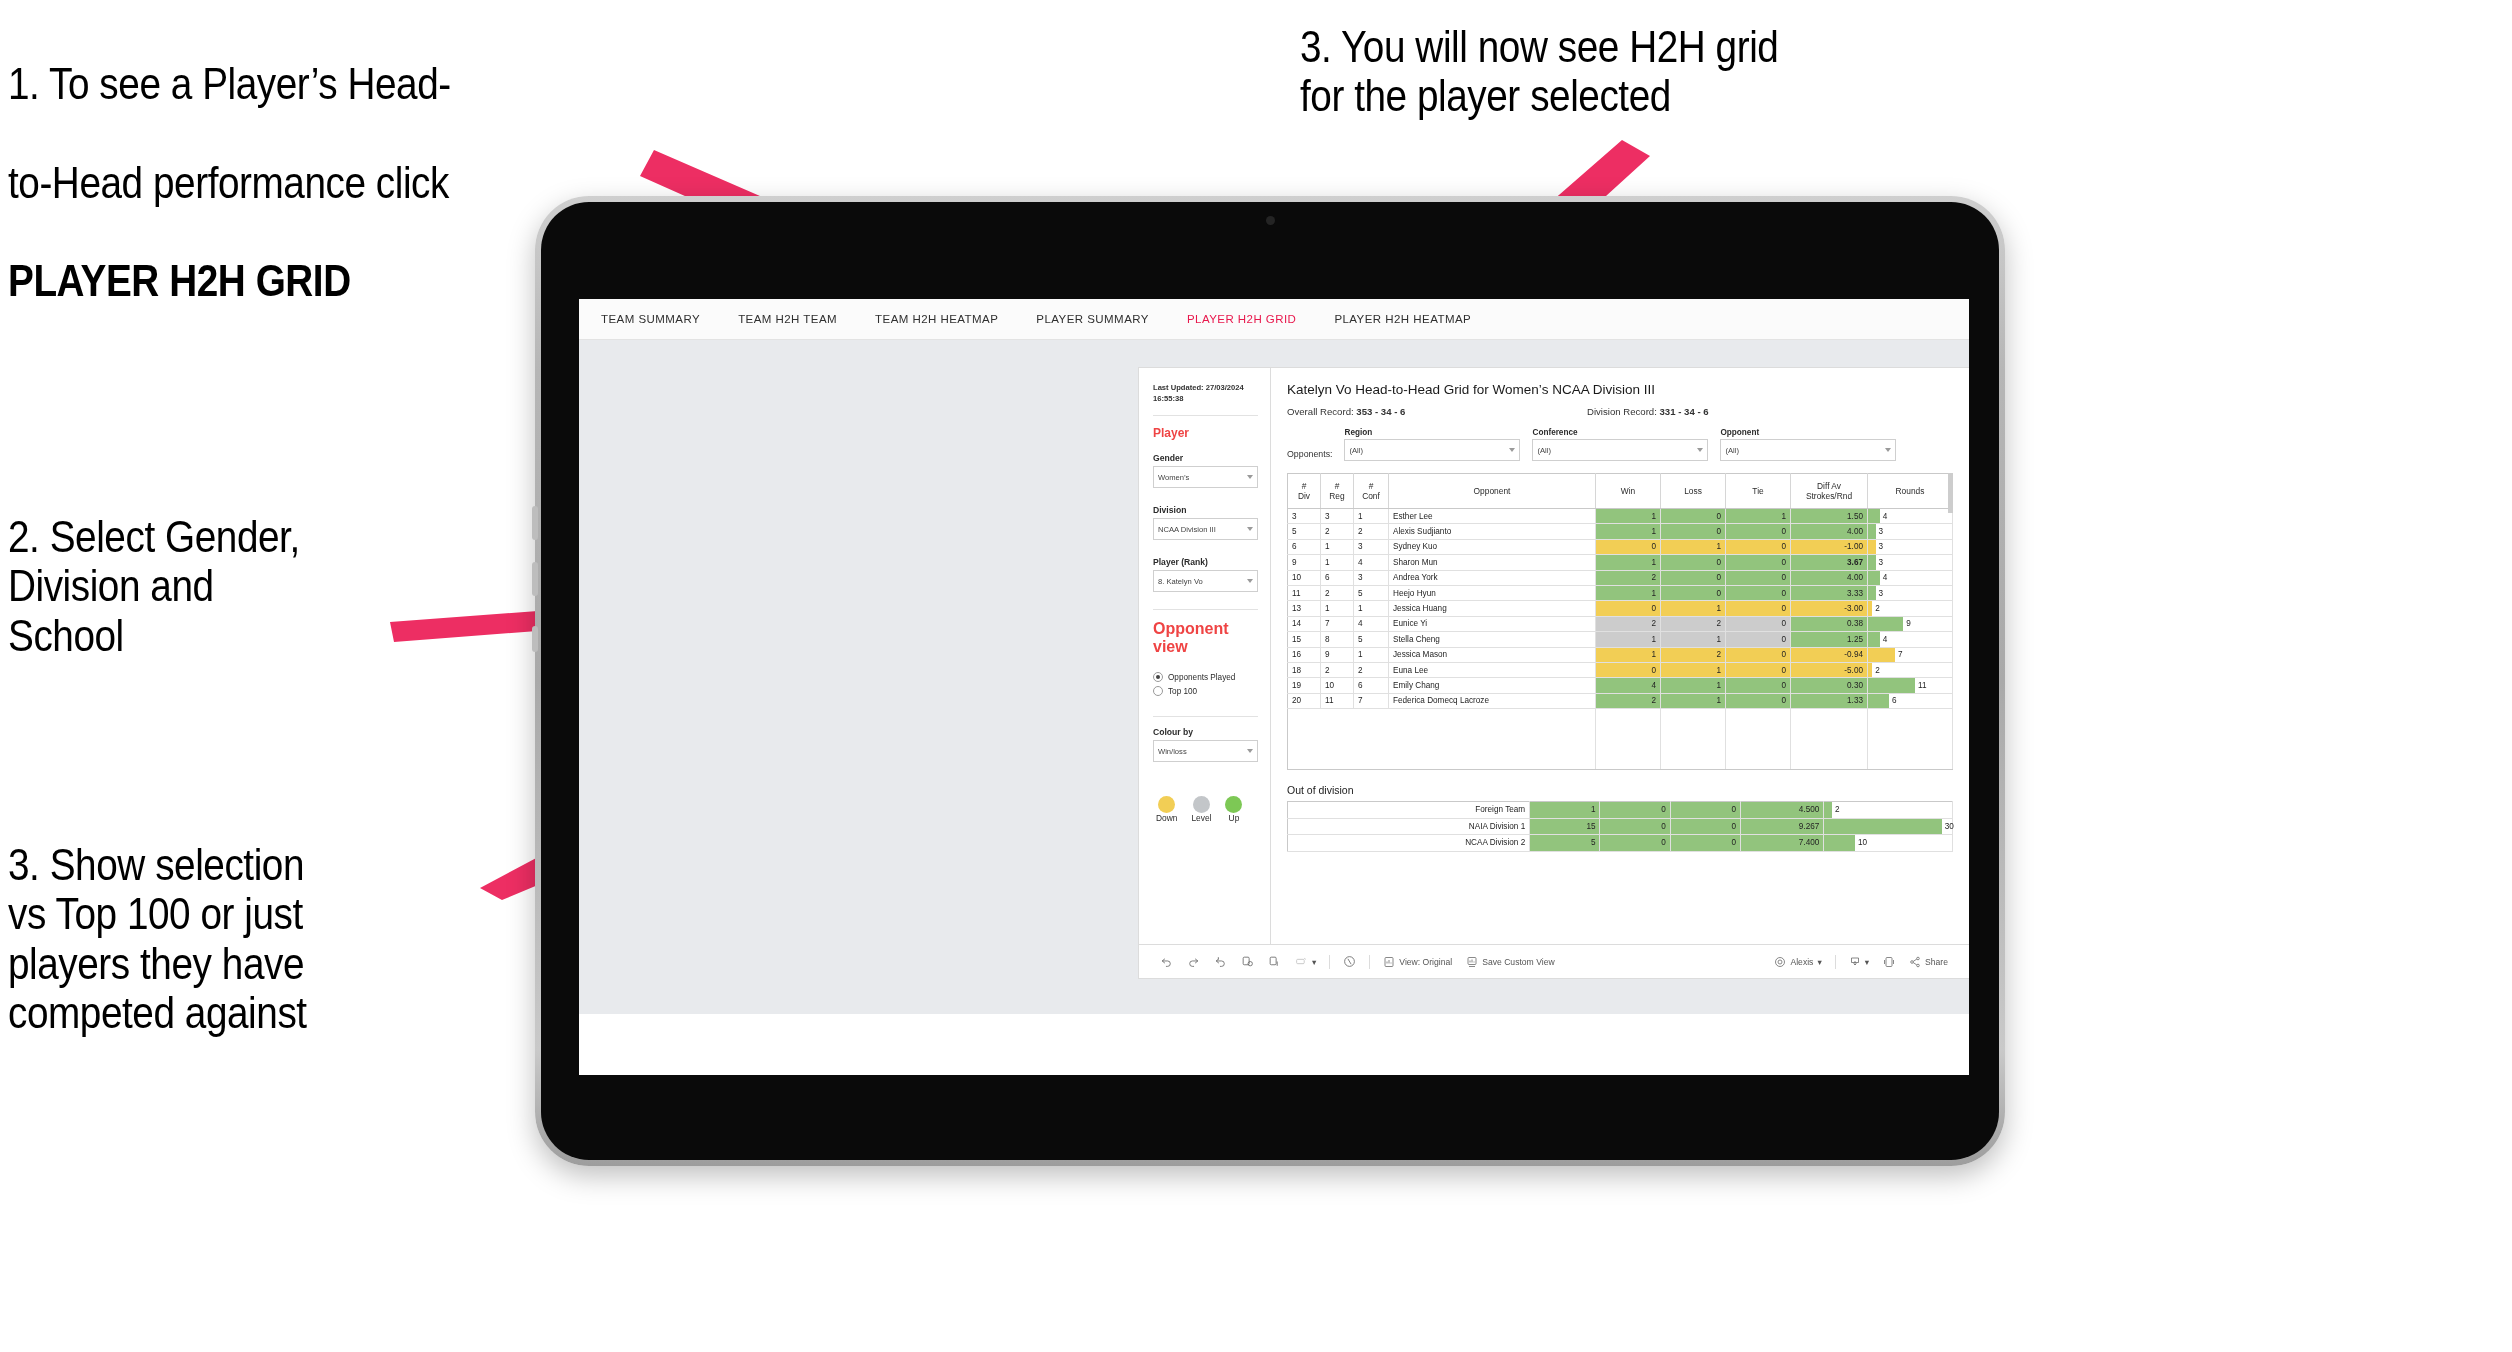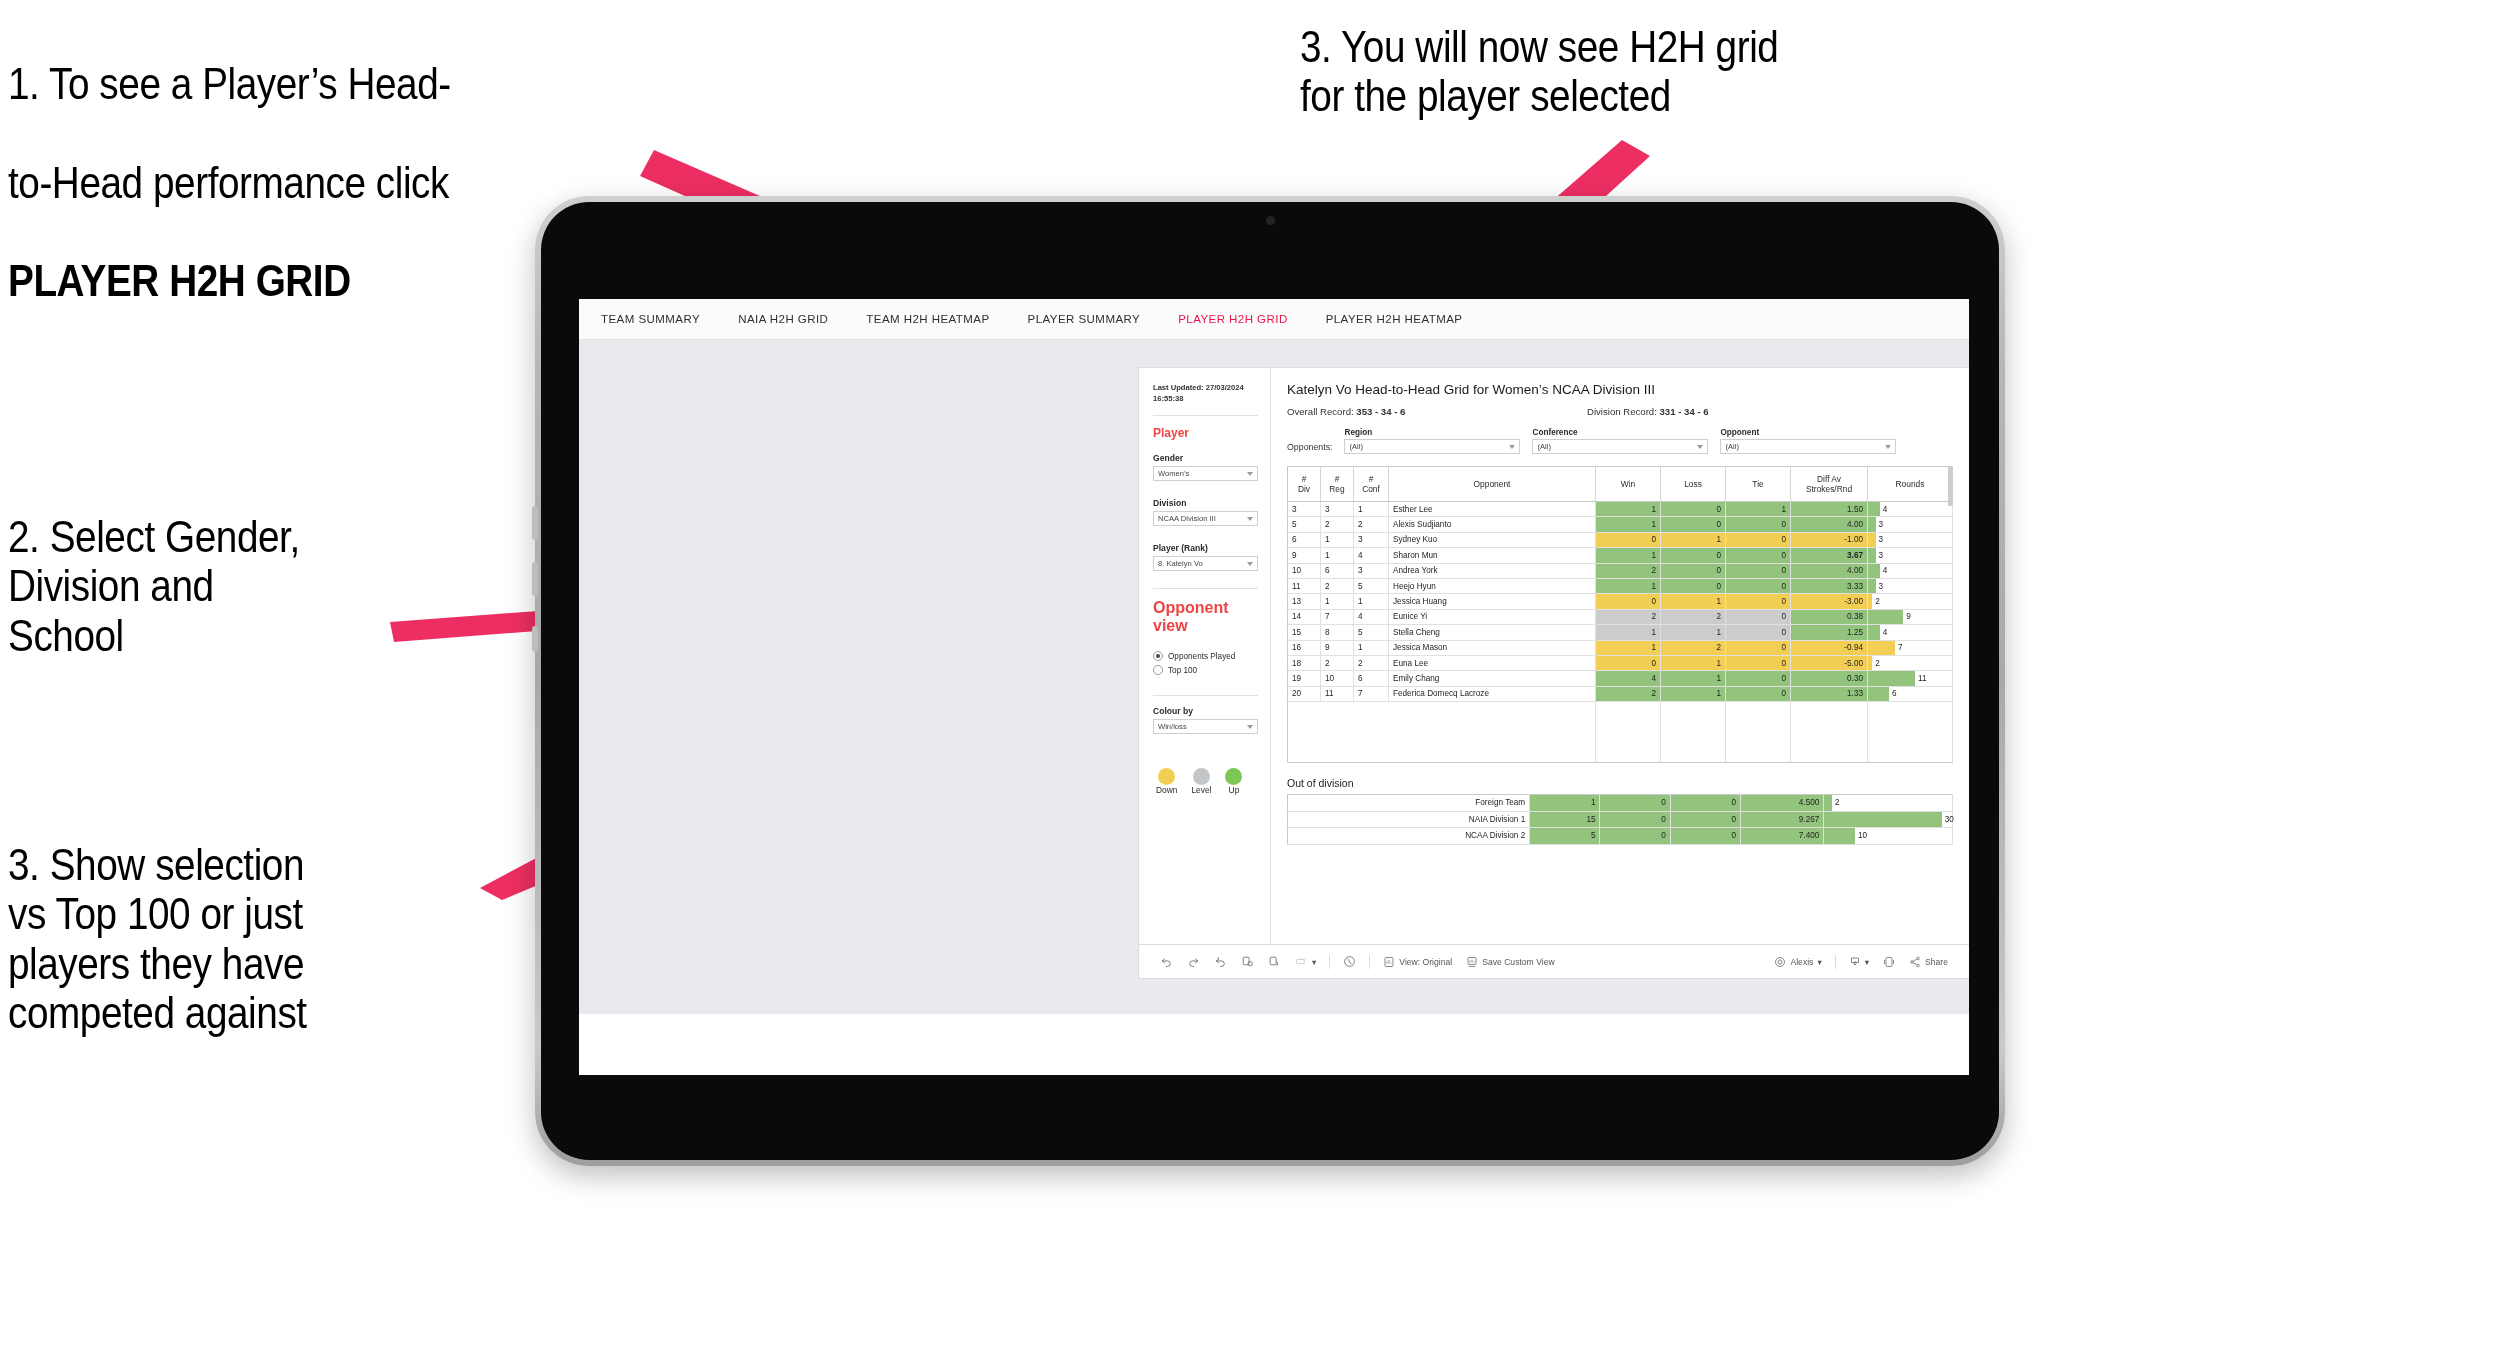--- a/index.html
+++ b/index.html
@@ -127,21 +127,21 @@
     width:132px;border-right:1px solid #dcdcdc;
     padding:14px 12px 0 14px;box-sizing:border-box;
     font-size:8.5px;color:#333;
   }
   #last-updated{font-size:7.6px;line-height:1.45;color:#333;font-weight:600;}
   .ctrl-rule{border:0;border-top:1px solid #e2e2e2;margin:11px 0 10px 0;}
   .ctrl-h{font-size:12px;font-weight:600;color:#ef4444;margin-bottom:13px;}
   .ctrl-h.small{font-size:16px;margin-bottom:16px;}
   .field-label{font-size:8.6px;font-weight:600;color:#2b2b2b;margin-bottom:3px;}
   .select{
-    height:15px;border:1px solid #cfcfcf;background:#fff;
+    height:22px;border:1px solid #cfcfcf;background:#fff;
     display:flex;align-items:center;padding:0 4px;
     font-size:7.6px;color:#444;box-sizing:border-box;position:relative;
   }
   .select .cap{flex:1;overflow:hidden;white-space:nowrap;}
   .select .caret{
     width:0;height:0;border-left:3px solid transparent;border-right:3px solid transparent;
     border-top:4px solid #9a9a9a;
   }
   .field{margin-bottom:17px;}
   .radio-row{display:flex;align-items:center;gap:5px;margin-top:4px;font-size:8.2px;color:#2b2b2b;}
@@ -258,21 +258,21 @@
   <div class="side-btn" id="btn-power"></div>
 
   <div id="tablet-screen">
     <div id="cam-dot"></div>
 
     <div id="page">
 
 
       <div id="subnav">
         <div class="subnav-item">TEAM SUMMARY</div>
-        <div class="subnav-item">NAIA H2H GRID</div>
+        <div class="subnav-item">TEAM H2H TEAM</div>
         <div class="subnav-item">TEAM H2H HEATMAP</div>
         <div class="subnav-item">PLAYER SUMMARY</div>
         <div class="subnav-item active">PLAYER H2H GRID</div>
         <div class="subnav-item">PLAYER H2H HEATMAP</div>
       </div>
 
       <div id="canvas">
         <div id="viz">
           <div id="viz-body">
 

